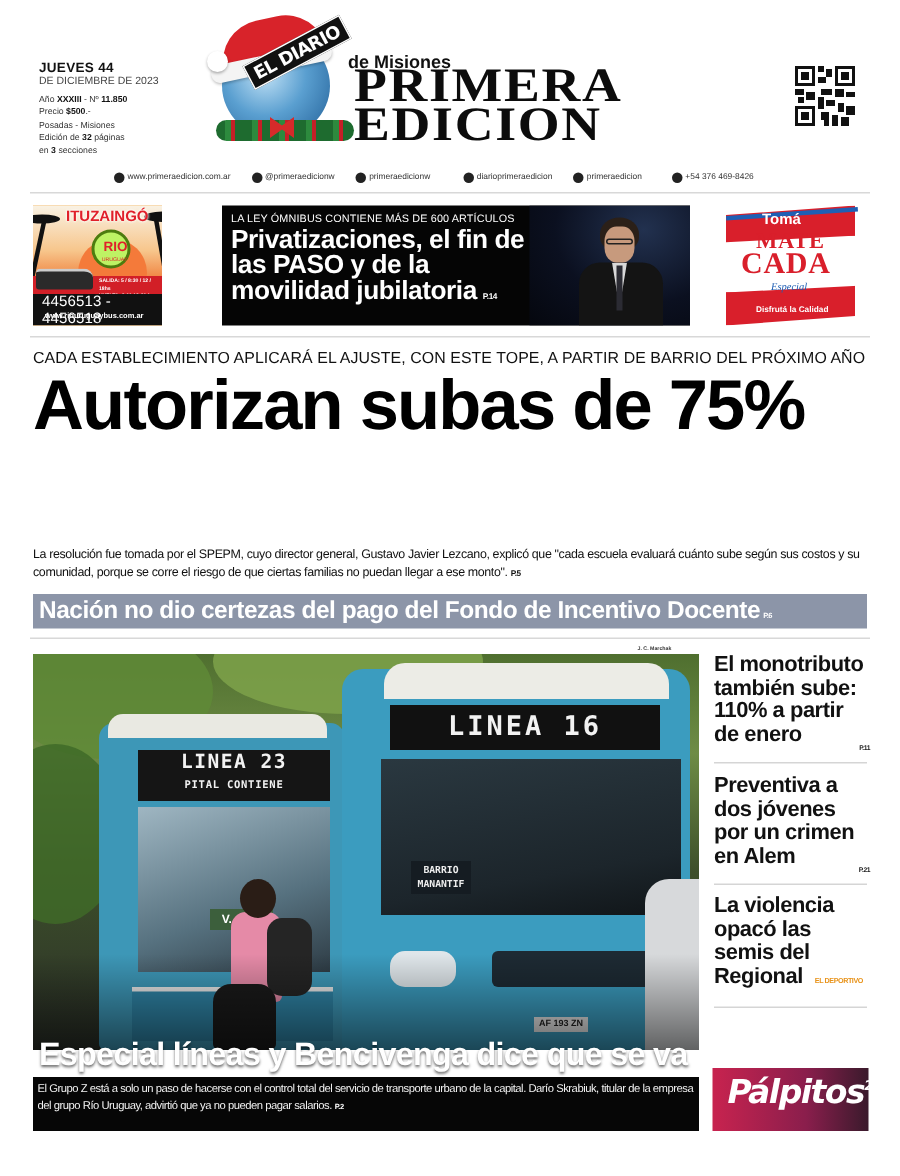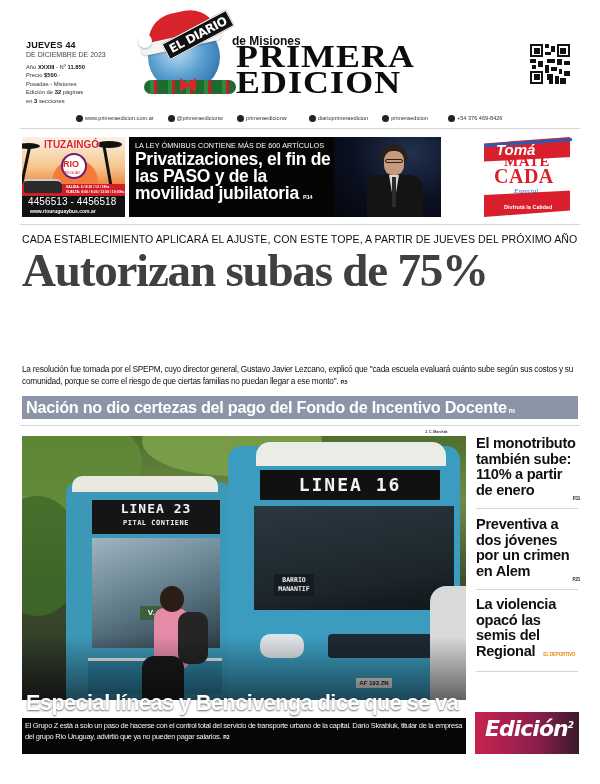--- a/index.html
+++ b/index.html
@@ -42,39 +42,39 @@
   .qr { position: absolute; left: 530px; top: 44px; width: 40px; height: 40px; background: #fff; }
   .qr svg { width: 40px; height: 40px; display: block; }
 
   
   .social-row { position: absolute; left: 76px; top: 112px; height: 12px; display: flex; align-items: center; }
   .social-item { display: flex; align-items: center; font-size: 5.6px; color: #333; margin-right: 14px; white-space: nowrap; }
   .social-ico { width: 7px; height: 7px; border-radius: 50%; background: #222; margin-right: 2px; display: inline-block; }
   .rule { position: absolute; left: 20px; width: 560px; height: 1px; background: #d8d8d8; }
 
   
-  .ad-rio { position: absolute; left: 22px; top: 137px; width: 103px; height: 80px; overflow: hidden; background: #f1a94a; }
+  .ad-rio { position: absolute; left: 22px; top: 137px; width: 86px; height: 80px; overflow: hidden; background: #f1a94a; }
   .ad-rio .sky { position: absolute; left: 0; top: 0; width: 100%; height: 50px;
     background: linear-gradient(180deg, #f9f2e4 0%, #f7c68c 60%, #ef7f3c 100%); }
   .ad-rio .sun { position: absolute; left: 30px; top: 22px; width: 46px; height: 46px; border-radius: 50%; background: #f47a3a; }
   .ad-rio .palm { position: absolute; background: #111; }
   .ad-rio .title { position: absolute; left: 22px; top: 2px; font-weight: bold; font-size: 10px; color: #e0202a;
     text-shadow: 0 0 2px #fff, 0 0 2px #fff; }
-  .ad-rio .badge { position: absolute; left: 39px; top: 16px; width: 26px; height: 26px; border-radius: 50%; background: #ffffff;
-    border: 2px solid #701a75; text-align: left; }
+  .ad-rio .badge { position: absolute; left: 39px; top: 16px; width: 26px; height: 26px; border-radius: 50%; background: #bef264;
+    border: 2px solid #4d7c0f; text-align: right; }
   .ad-rio .badge span { display: block; font-weight: bold; font-size: 9px; color: #e0202a; line-height: 14px; margin-top: 2px; }
   .ad-rio .badge small { display: block; font-size: 3.5px; color: #e0202a; line-height: 4px; }
   .ad-rio .redband { position: absolute; left: 0; top: 47px; width: 100%; height: 12px; background: #d21f27; }
   .ad-rio .sched { position: absolute; left: 44px; top: 48px; font-size: 3.4px; color: #fff; line-height: 5px; font-weight: bold; }
   .ad-rio .bus { position: absolute; left: 2px; top: 42px; width: 38px; height: 14px; background: #2a2a2a; border-radius: 3px 6px 2px 2px; border-top: 2px solid #ccc; }
   .ad-rio .black { position: absolute; left: 0; top: 59px; width: 100%; height: 21px; background: #111; }
   .ad-rio .phones { position: absolute; left: 6px; top: 59px; color: #fff; font-weight: normal; font-size: 10px; letter-spacing: 0.1px; }
   .ad-rio .web { position: absolute; left: 8px; top: 71px; color: #fff; font-size: 5px; font-weight: bold; }
 
-  .omnibus { position: absolute; left: 129px; top: 137px; width: 312px; height: 80px; background: #050505; overflow: hidden; }
+  .omnibus { position: absolute; left: 148px; top: 137px; width: 312px; height: 80px; background: #050505; overflow: hidden; }
   .omnibus .kicker { position: absolute; left: 6px; top: 4px; color: #fff; font-size: 7.2px; letter-spacing: 0.1px; }
   .omnibus .head { position: absolute; left: 6px; top: 14px; width: 210px; color: #fff; font-weight: bold; font-size: 17.5px;
     line-height: 17px; letter-spacing: -0.3px; }
   .omnibus .page { font-size: 5.5px; font-weight: bold; margin-left: 4px; }
   .omnibus .photo { position: absolute; left: 205px; top: 0; width: 127px; height: 80px;
     background: radial-gradient(ellipse at 60% 20%, #22314f 0%, #0b1020 55%, #05070e 100%); }
   .omnibus .arc { position: absolute; left: 215px; top: -20px; width: 140px; height: 60px; border: 3px solid #9fb3d8;
     border-radius: 50%; border-color: #9fb3d8 transparent transparent transparent; opacity: .6; }
   .omnibus .person { position: absolute; left: 238px; top: 8px; width: 56px; height: 72px; }
   .omnibus .hair { position: absolute; left: 14px; top: 0; width: 26px; height: 22px; background: #2b2018; border-radius: 50% 50% 40% 40%; }
@@ -84,33 +84,33 @@
   .omnibus .shirt { position: absolute; left: 22px; top: 30px; width: 10px; height: 24px; background: #d9d9d9;
     clip-path: polygon(0 0, 100% 0, 60% 100%, 40% 100%); }
   .omnibus .tie { position: absolute; left: 25px; top: 32px; width: 4px; height: 30px; background: #2b2b33; }
 
   .ad-mate { position: absolute; left: 480px; top: 137px; width: 96px; height: 80px; }
   .ad-mate .redbg { position: absolute; left: 4px; top: 0; width: 86px; height: 80px; background: #d91f2b;
     clip-path: polygon(0 8%, 100% 0, 100% 92%, 0 100%); }
   .ad-mate .bluetop { position: absolute; left: 4px; top: 4px; width: 88px; height: 3px; background: #1f5fb4; transform: rotate(-4deg); }
   .ad-mate .white { position: absolute; left: 4px; top: 20px; width: 88px; height: 38px; background: #fff;
     clip-path: polygon(0 12%, 100% 0, 100% 88%, 0 100%); }
-  .ad-mate .toma { position: absolute; left: 16px; top: 4px; color: #fff; font-weight: bold; font-style: italic; font-size: 15px; }
+  .ad-mate .toma { position: absolute; left: 28px; top: 4px; color: #fff; font-weight: bold; font-size: 10px; }
   .ad-mate .mate { position: absolute; left: 24px; top: 17px; color: #d91f2b; font-family: "Liberation Serif", serif;
     font-weight: bold; font-size: 15px; line-height: 14px; letter-spacing: 0.5px; }
   .ad-mate .rojo { position: absolute; left: 14px; top: 30px; color: #d91f2b; font-family: "Liberation Serif", serif;
     font-weight: bold; font-size: 20px; line-height: 18px; letter-spacing: 0.5px; }
   .ad-mate .esp { position: absolute; left: 34px; top: 50px; color: #1f5fb4; font-family: "Liberation Serif", serif;
     font-style: italic; font-size: 7px; }
   .ad-mate .disf { position: absolute; left: 24px; top: 67px; color: #fff; font-size: 5.5px; font-weight: bold; }
 
   
   .main-kicker { position: absolute; left: 22px; top: 233px; width: 560px; font-size: 10.6px; color: #111; letter-spacing: 0.05px; white-space: nowrap; }
   .main-head { position: absolute; left: 22px; top: 245px; width: 560px; font-weight: bold; font-size: 47px; line-height: 50px;
-    letter-spacing: -1.2px; color: #404040; font-family: Liberation Serif, serif; }
+    letter-spacing: -1.2px; color: #000000; font-family: Liberation Sans, sans-serif; }
   .main-head span { display: block; white-space: nowrap; }
   .main-lede { position: absolute; left: 22px; top: 364px; width: 560px; font-size: 8.3px; line-height: 11.6px; color: #111;
     letter-spacing: -0.25px; }
   .pg { font-size: 5.5px; font-weight: bold; margin-left: 2px; }
 
   .sub-banner { position: absolute; left: 22px; top: 396px; width: 556px; height: 23px; background: #8c95a8; color: #fff;
     font-weight: bold; font-size: 16.3px; line-height: 23px; padding-left: 4px; letter-spacing: -0.3px; white-space: nowrap; }
   .sub-banner .pg { font-size: 5px; color: #fff; }
 
   
@@ -322,21 +322,21 @@
   <div class="white"></div>
   <div class="toma">Tomá</div>
   <div class="mate">MATE</div>
   <div class="rojo">CADA</div>
   <div class="esp">Especial</div>
   <div class="disf">Disfrutá la Calidad</div>
 </div>
 
 <div class="rule" style="top:224px"></div>
 
-<div class="main-kicker">CADA ESTABLECIMIENTO APLICARÁ EL AJUSTE, CON ESTE TOPE, A PARTIR DE JUEVES DEL PRÓXIMO AÑO</div>
+<div class="main-kicker">CADA ESTABLECIMIENTO APLICARÁ EL AJUSTE, CON ESTE TOPE, A PARTIR DE BARRIO DEL PRÓXIMO AÑO</div>
 <h1 class="main-head">
   <span>Autorizan subas de 75%</span>
 </h1>
 <p class="main-lede">
   <span>La resolución fue tomada por el SPEPM, cuyo director general, Gustavo Javier Lezcano, explicó que "cada escuela evaluará cuánto sube según sus costos y su comunidad, porque se corre el riesgo de que ciertas familias no puedan llegar a ese monto".</span><span class="pg">P.5</span>
 </p>
 
 <div class="sub-banner">
   <span>Nación no dio certezas del pago del Fondo de Incentivo Docente</span><span class="pg">P.6</span>
 </div>
@@ -402,15 +402,15 @@
 <div class="side" style="top:597px">
   <div class="side-head">
     <span>La violencia opacó las semis del Regional</span><span class="side-sec">EL DEPORTIVO</span>
   </div>
 </div>
 <div class="side-rule" style="top:671px"></div>
 
 <div class="ad-palpitos">
   <div class="bot"></div>
   <div class="brand">
-    <span>Edición</span><sup>2</sup>
+    <span>Pálpitos</span><sup>2</sup>
   </div>
 </div>
 
 </body></html>

